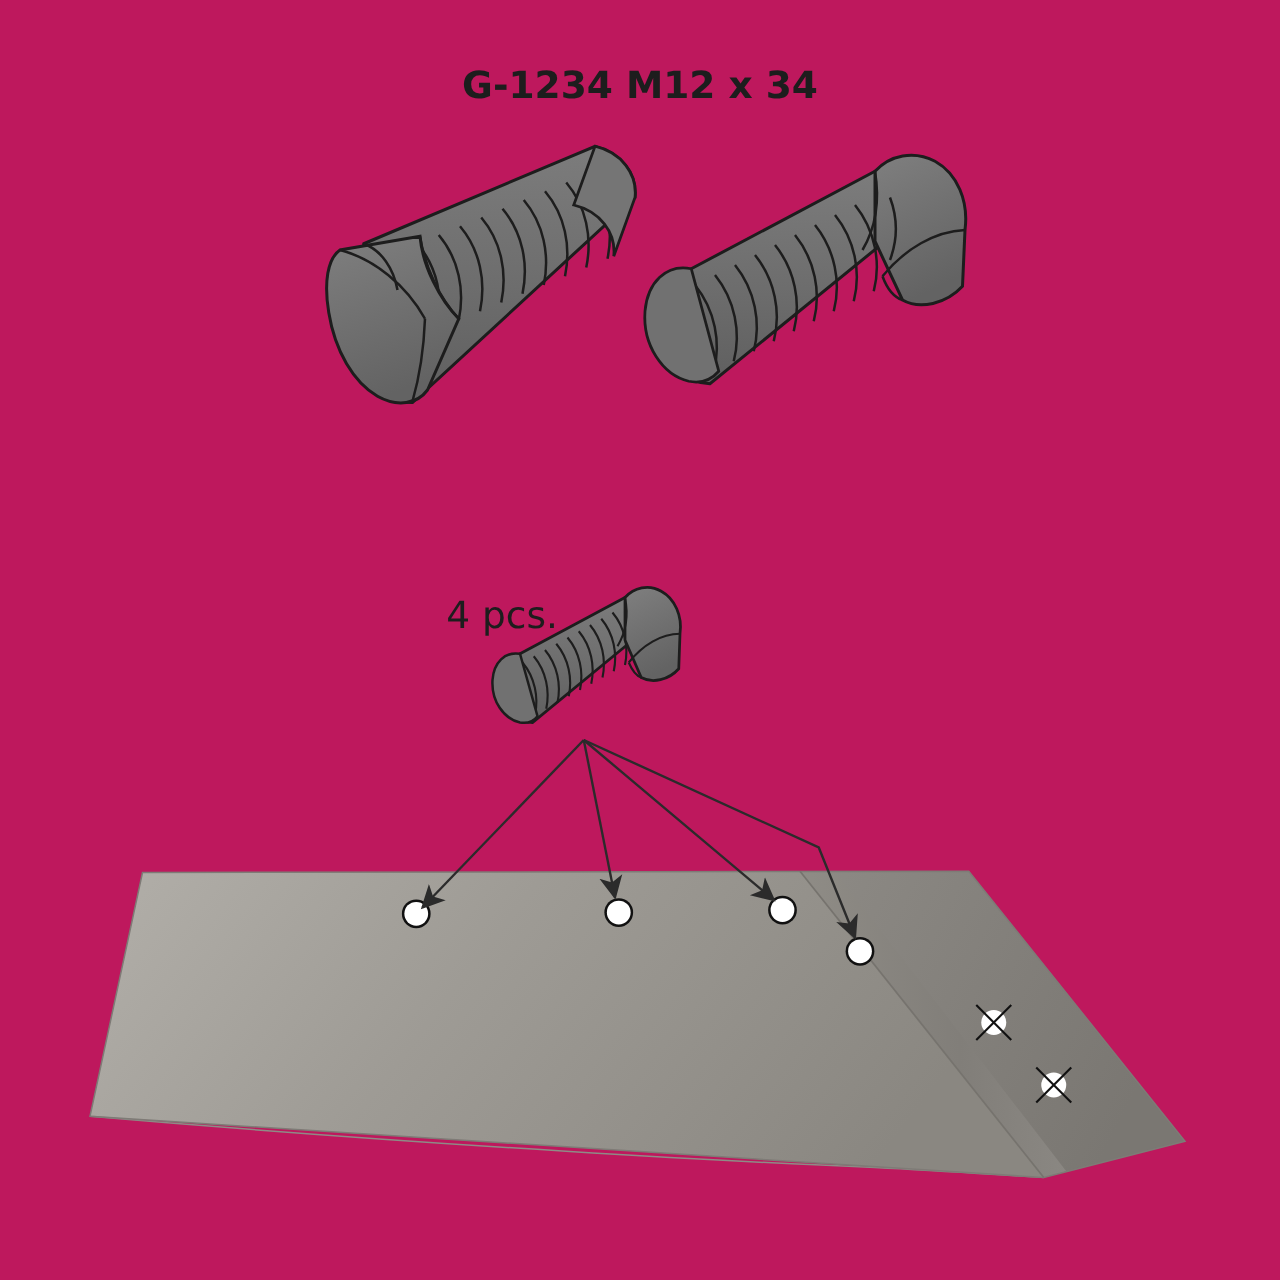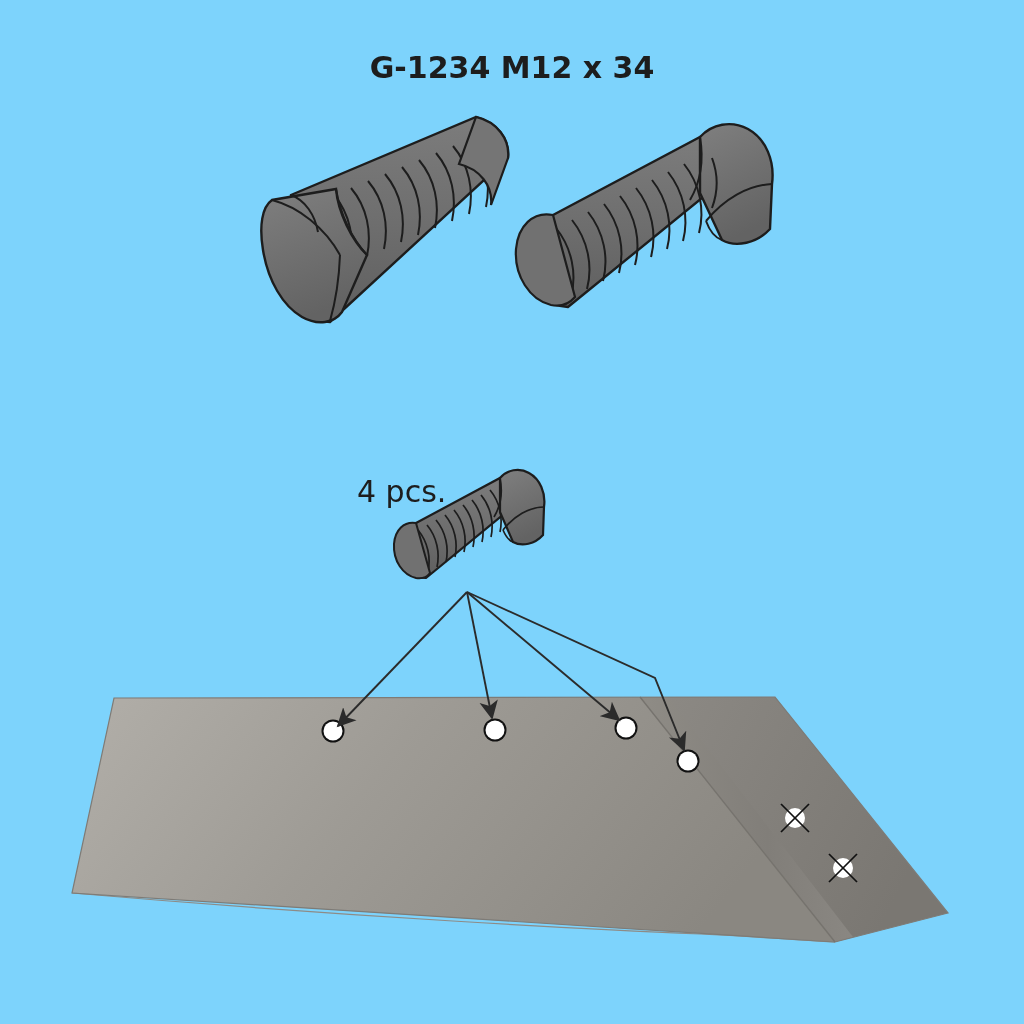--- a/index.html
+++ b/index.html
@@ -1,18 +1,18 @@
 <!DOCTYPE html>
 <html><head>
 <meta charset="utf-8">
 <style>
   html,body{margin:0;padding:0;background:#ffffff;}
   body{width:1024px;height:1024px;overflow:hidden;
        font-family:"DejaVu Sans","Liberation Sans",sans-serif;}
-  #stage{position:relative;width:1024px;height:1024px;background:#7dd3fc;}
+  #stage{position:relative;width:1024px;height:1024px;background:#be185d;}
   #stage svg{position:absolute;left:0;top:0;}
   .ttl{font-weight:bold;font-size:30px;fill:#1d1d1d;
        font-family:"DejaVu Sans","Liberation Sans",sans-serif;}
   .qty{font-weight:normal;font-size:30px;fill:#1d1d1d;
        font-family:"DejaVu Sans","Liberation Sans",sans-serif;}
 </style>
 </head>
 <body>
 
 <div id="stage">

